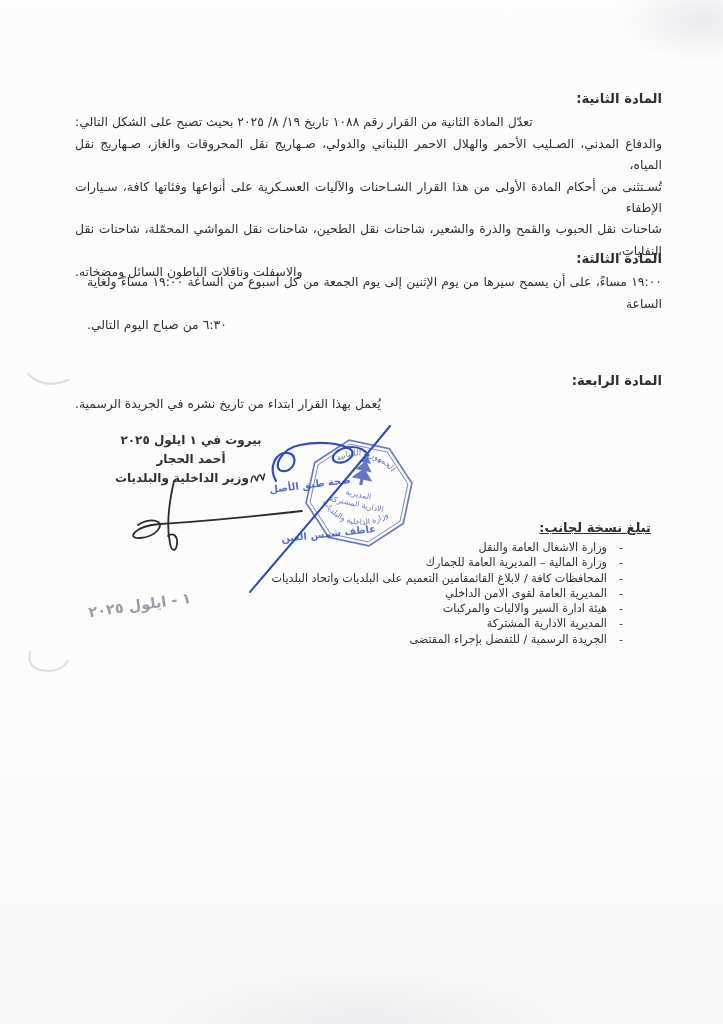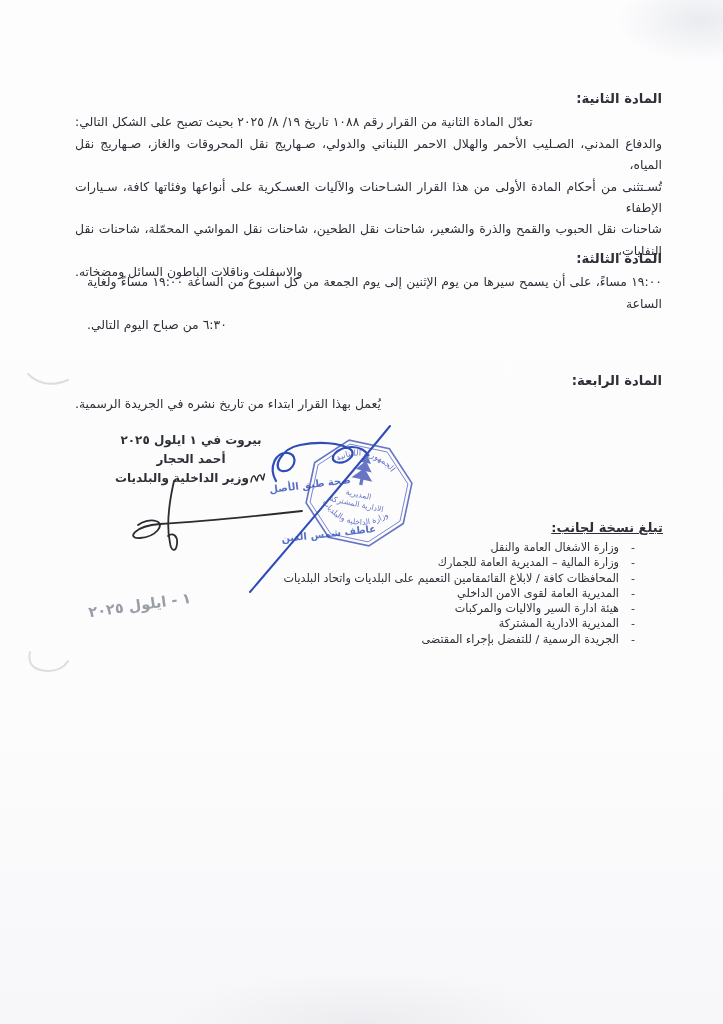--- a/index.html
+++ b/index.html
@@ -41,21 +41,21 @@
   .stamp text { font-family:"DejaVu Sans", sans-serif; }
 
   
   .blue-swirl { position:absolute; left:266px; top:437px; width:104px; height:54px; }
   .blue-diagonal { position:absolute; left:238px; top:418px; width:162px; height:182px; }
   .hw-blue { position:absolute; font-size:10px; font-weight:600; opacity:.8; white-space:nowrap; letter-spacing:.5px; }
   .hw-certify { left:269px; top:479px; transform:rotate(-7deg); }
   .hw-name { left:281px; top:528px; transform:rotate(-6deg); }
 
   
-  .dist { position:absolute; right:60px; top:520px; width:560px; }
+  .dist { position:absolute; right:72px; top:520px; width:560px; }
   .dist .heading { font-weight:700; font-size:13px; text-align:right; text-decoration:underline;
                    margin-bottom:5px; }
   .dist-item { display:flex; justify-content:flex-start; gap:12px; padding-right:28px;
                font-size:11.2px; line-height:15.3px; white-space:nowrap; text-align:right; }
   .dist-item .dash { flex:0 0 auto; }
 
   
   .pencil-date { position:absolute; left:88px; top:597px; font-size:14.5px; font-weight:600;
                  transform:rotate(-8deg); white-space:nowrap; letter-spacing:1px; }
 

